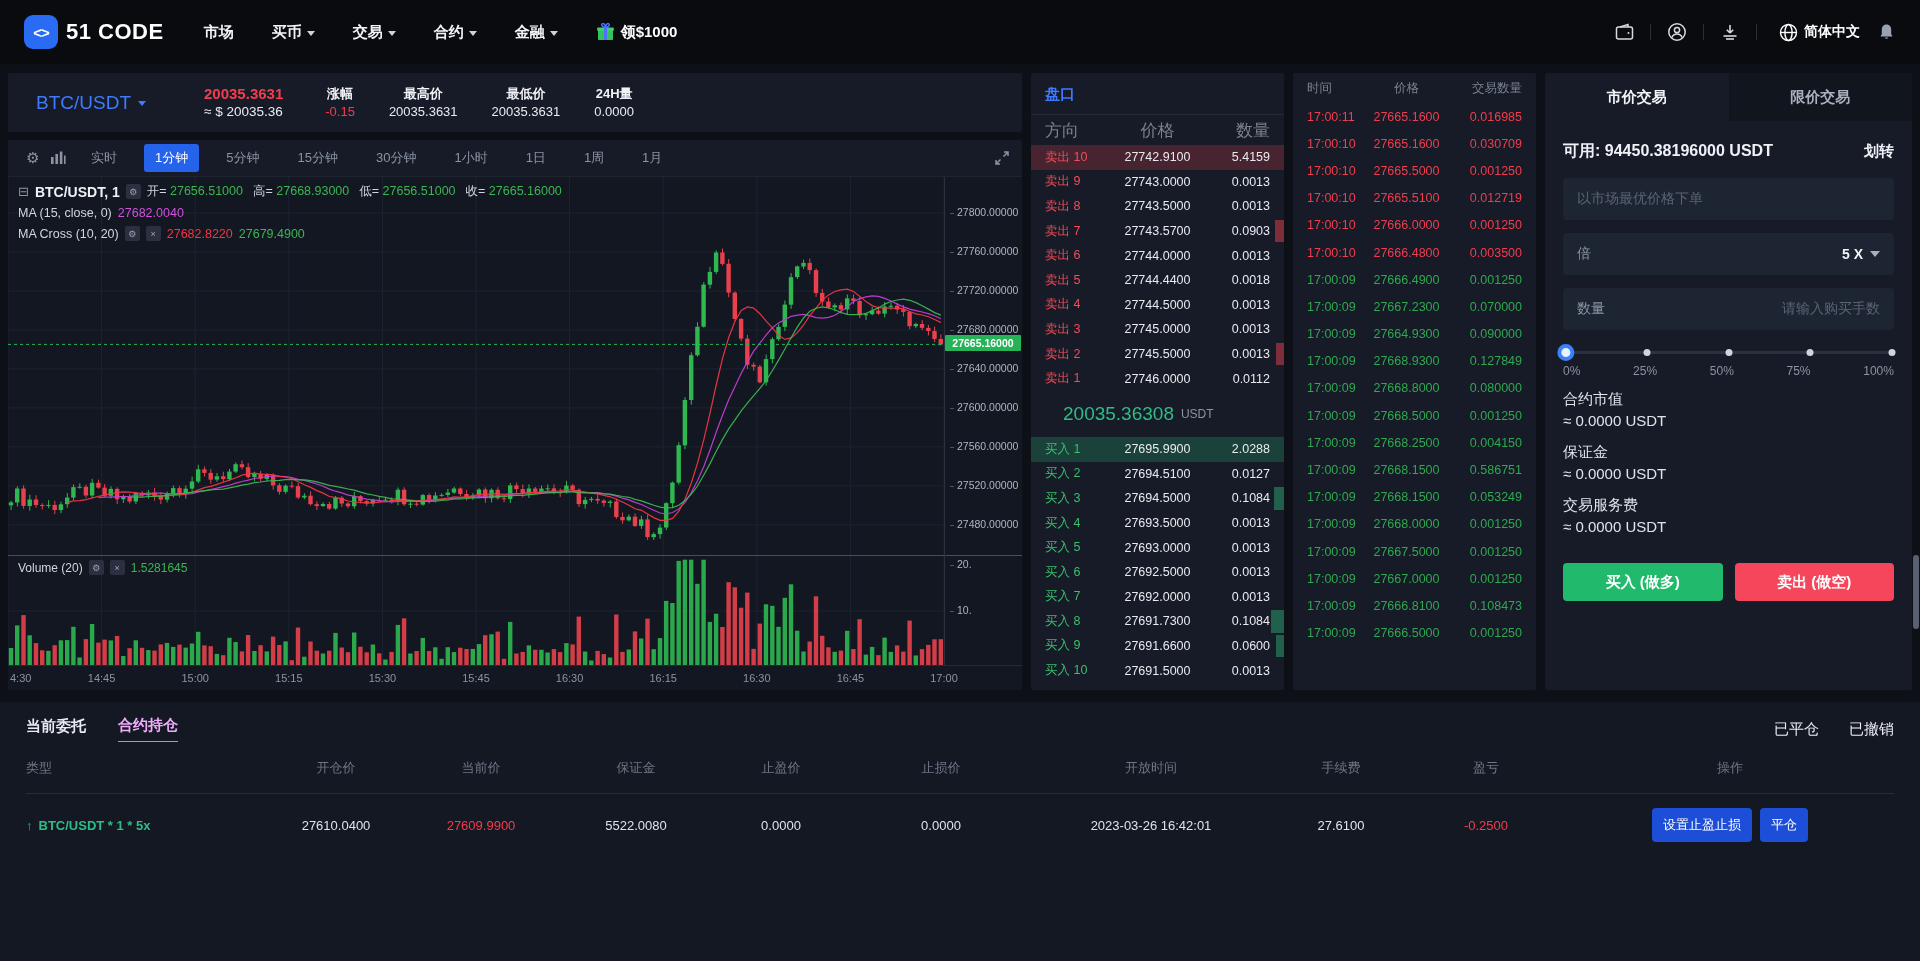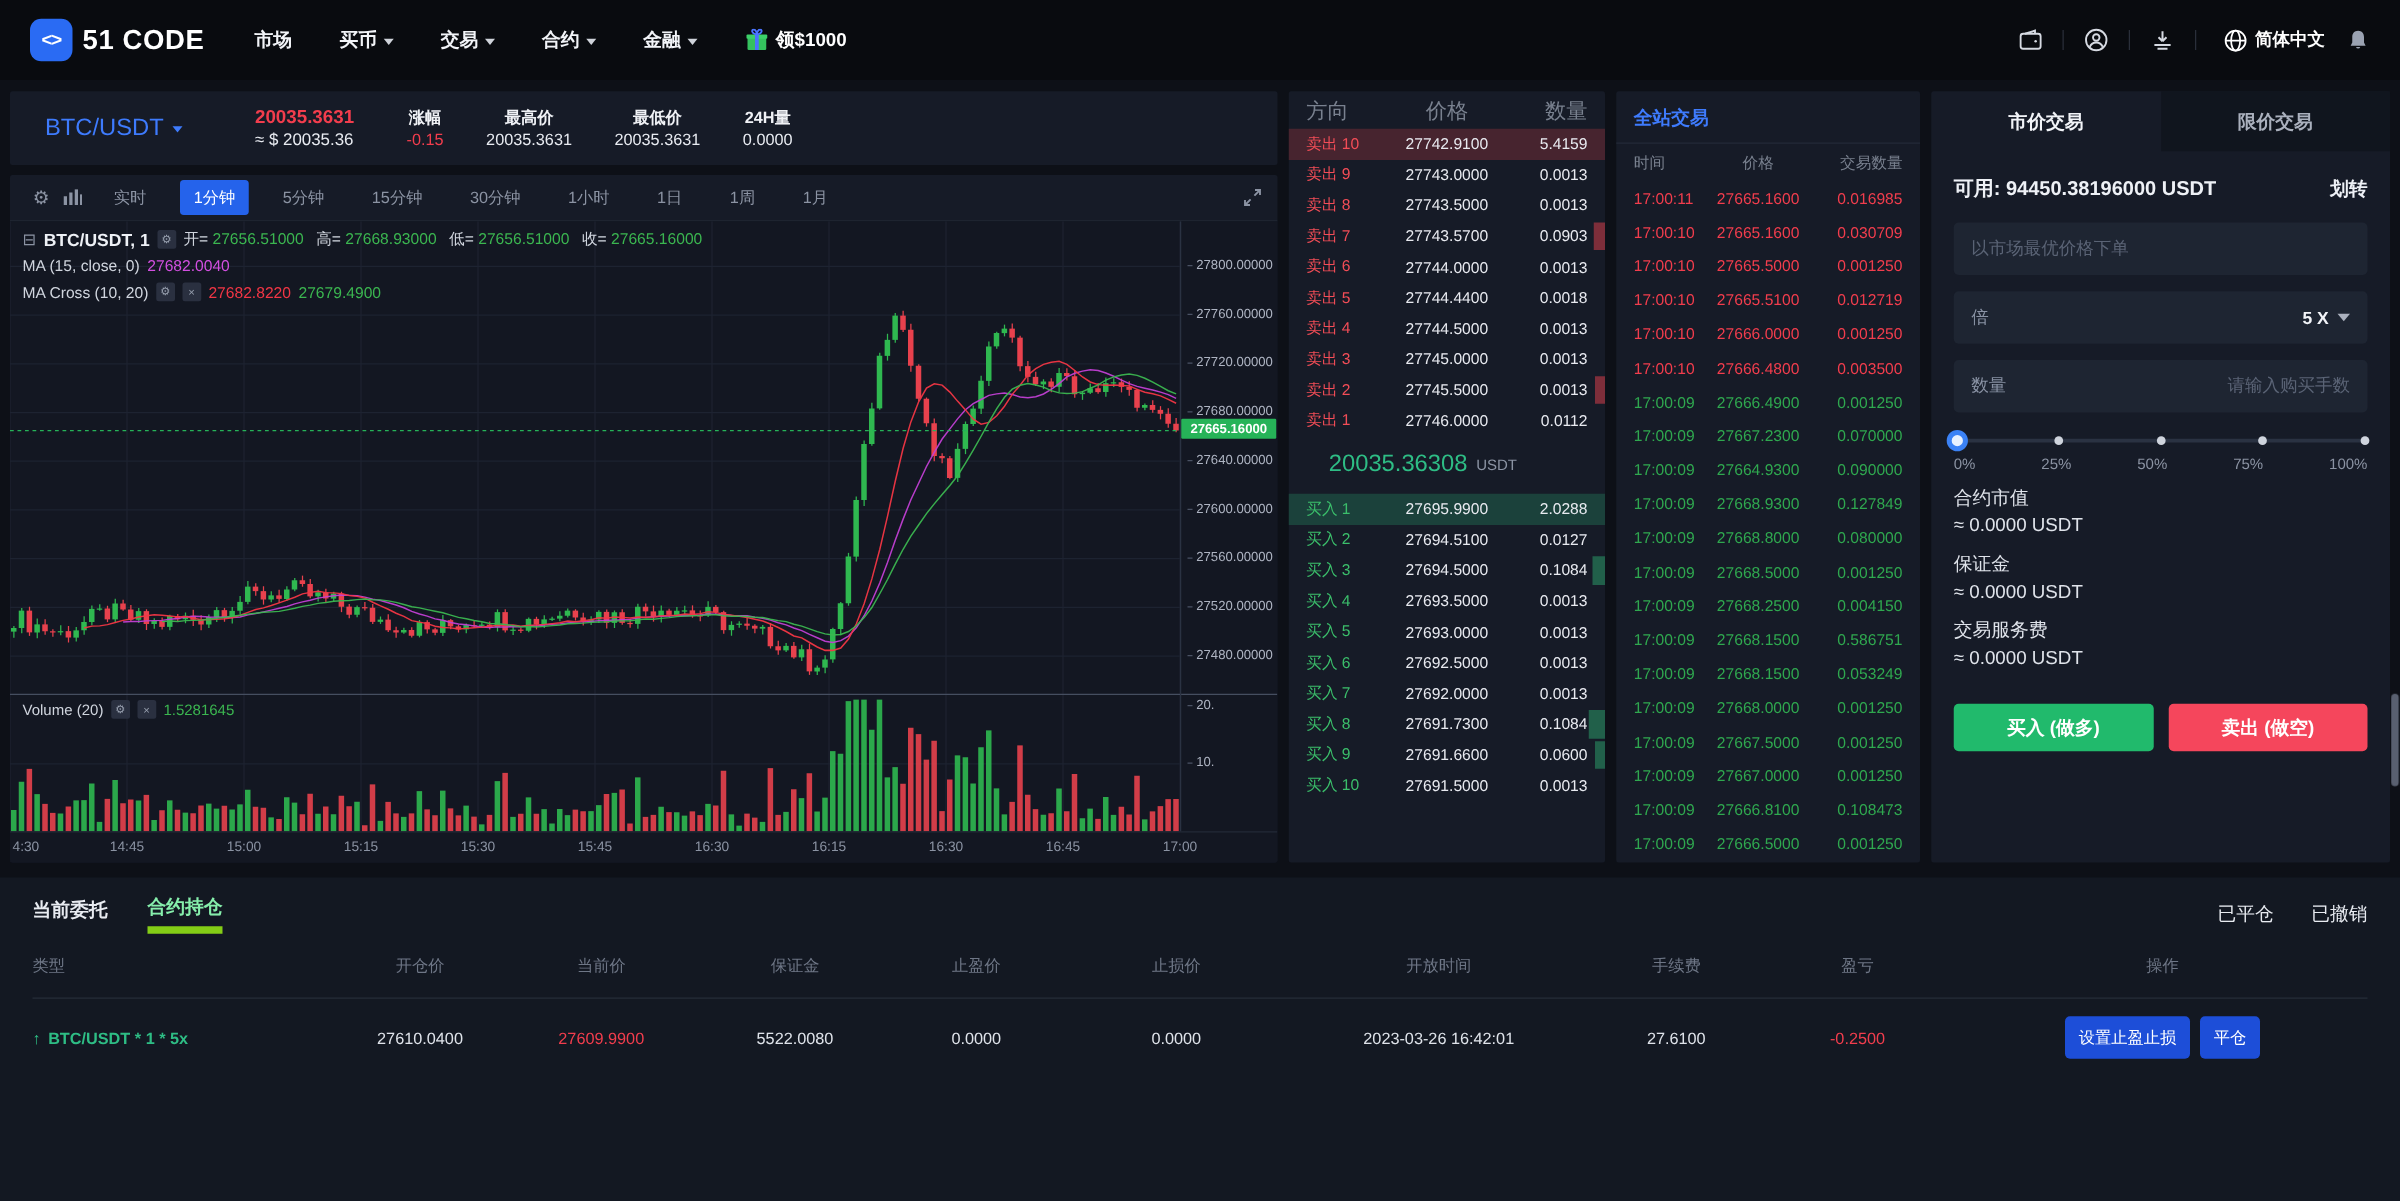--- a/index.html
+++ b/index.html
@@ -112,21 +112,21 @@
   .sum-item .sl { font-size:15px; color:#dfe3ea; line-height:22px; }
   .sum-item .sv { font-size:15px; color:#dfe3ea; line-height:21px; }
   .btn-row { display:flex; gap:12px; margin-top:26px; }
   .btn { flex:1; height:38px; border:none; border-radius:4px; color:#fff; font-size:15px; font-weight:bold; font-family:inherit; cursor:pointer; }
   .btn.buy { background:#21ba6c; } .btn.sell { background:#f5465c; }
 
   
   .positions { margin-top:12px; background:#131822; height:259px; padding:14px 26px 0; }
   .pos-tabs { display:flex; align-items:center; gap:32px; }
   .pos-tab { font-size:15px; font-weight:bold; color:#e8ebf1; cursor:pointer; padding-bottom:6px; }
-  .pos-tab.active { color:#86efac; border-bottom:6px solid #84cc16;text-align:right; }
+  .pos-tab.active { color:#f0abfc; border-bottom:1px solid #84cc16;text-align:right; }
   .pos-links { margin-left:auto; display:flex; gap:30px; font-size:15px; color:#e8ebf1; }
   .pos-links span { cursor:pointer; }
   .pos-grid { display:grid; grid-template-columns:250px 120px 170px 140px 150px 170px 250px 130px 160px 1fr; align-items:center; }
   .pos-grid > div { text-align:center; }
   .pos-grid > div:first-child { text-align:left; }
   .pos-head { height:52px; color:#6e7686; font-size:13px; border-bottom:1px solid #262c38; }
   .pos-row { height:62px; font-size:13px; color:#dfe3ea; }
   .type-cell { color:#2ebd85; font-weight:bold; display:flex; align-items:center; gap:6px; }
   .red-val { color:#f23d4d; }
   .act-cell { display:flex; gap:8px; justify-content:center; }
@@ -814,20 +814,21 @@
           <div class="ytick" style="top: 301.83px;">27520.00000</div>
           <div class="ytick" style="top: 340.799px;">27480.00000</div>
           <div class="ytick" style="top: 381px;">20.</div>
           <div class="ytick" style="top: 427px;">10.</div>
           <div class="price-tag" style="top: 158.411px;">27665.16000</div>
         </div>
     </div>
   </div>
 
   <div class="orderbook card">
+    <div class="panel-title">盘口</div>
     <div class="ob-head">
       <span>方向</span>
         <span>价格</span>
         <span>数量</span>
     </div>
     <div id="ob-asks">
         <div class="ob-row hl-sell">
           <span class="side-sell">卖出 10</span>
           <span class="pr">27742.9100</span>
           <span class="qt">5.4159</span>
@@ -935,21 +936,20 @@
         </div>
         <div class="ob-row">
           <span class="side-buy">买入 10</span>
           <span class="pr">27691.5000</span>
           <span class="qt">0.0013</span>
         </div>
       </div>
   </div>
 
   <div class="trades card">
-    <div class="panel-title">全站交易</div>
     <div class="tr-head">
       <span>时间</span>
         <span>价格</span>
         <span>交易数量</span>
     </div>
     <div id="tr-rows">
         <div class="tr-row sell">
           <span>17:00:11</span>
           <span>27665.1600</span>
           <span>0.016985</span>

